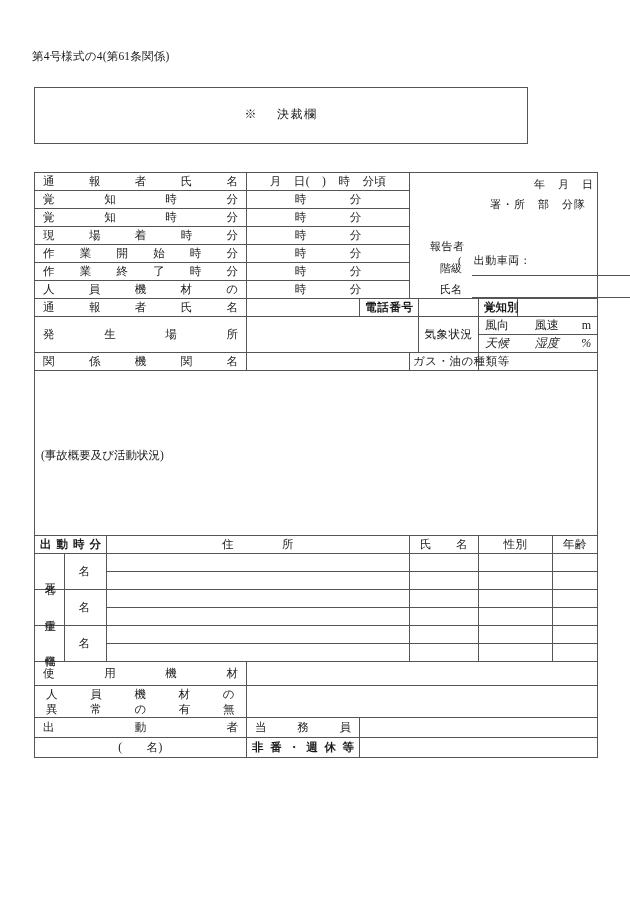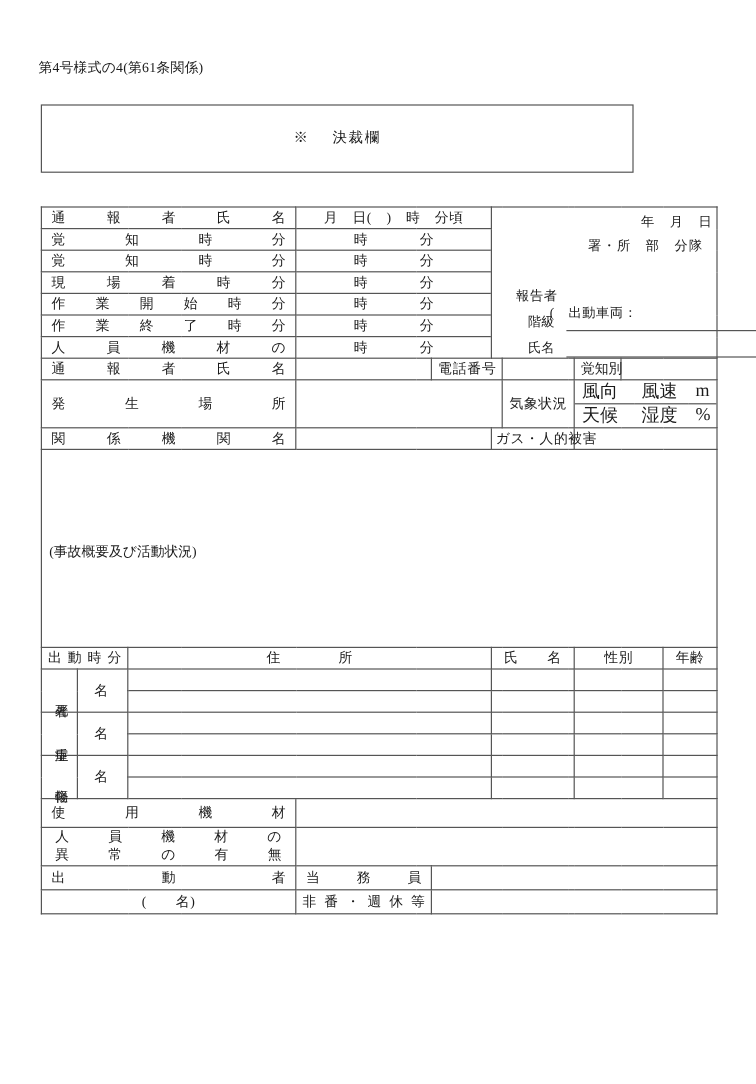--- a/index.html
+++ b/index.html
@@ -91,20 +91,21 @@
     text-align: justify;
     text-align-last: justify;
     padding: 0 8px !important;
     white-space: nowrap;
   }
   .lbl-justify-tight {
     text-align: justify;
     text-align-last: justify;
     padding: 0 5px !important;
     white-space: nowrap;
+    font-weight: bold;
   }
   .vert {
     text-align: center;
     line-height: 1.05;
     font-size: 11px;
     padding: 0 !important;
   }
 
   
   .right-block {
@@ -146,25 +147,25 @@
   .weather-cell { padding: 0 !important; }
   .weather-tbl {
     width: 100%;
     border-collapse: collapse;
     table-layout: fixed;
   }
   .weather-tbl td {
     border: none;
     border-bottom: 1px solid #555;
     height: 17px;
-    font-size: 15px;
+    font-size: 12px;
     padding: 0 6px;
     box-sizing: border-box;
   }
-  .weather-tbl tr:last-child td { border-bottom: none; }
+  .weather-tbl tr:last-child td { border-bottom: none; font-style: italic; }
   .w-unit { text-align: right; font-size: 10px; }
 
   
   .desc-cell {
     height: 165px !important;
     vertical-align: top;
     padding: 4px 0 0 6px !important;
     font-size: 11.5px;
   }
 
@@ -318,21 +319,21 @@
           </tr>
         </tbody>
             </table>
       </td>
     </tr>
     <tr></tr>
 
     <tr>
       <td class="lbl-justify" colspan="5">関係機関名</td>
       <td colspan="3"></td>
-      <td class="lbl" colspan="3">ガス・人的被害</td>
+      <td class="lbl" colspan="3">ガス・油の種類等</td>
       <td colspan="3"></td>
     </tr>
 
     <tr>
       <td class="desc-cell" colspan="14">
         <span>(事故概要及び活動状況)</span>
       </td>
     </tr>
 
     <tr>

